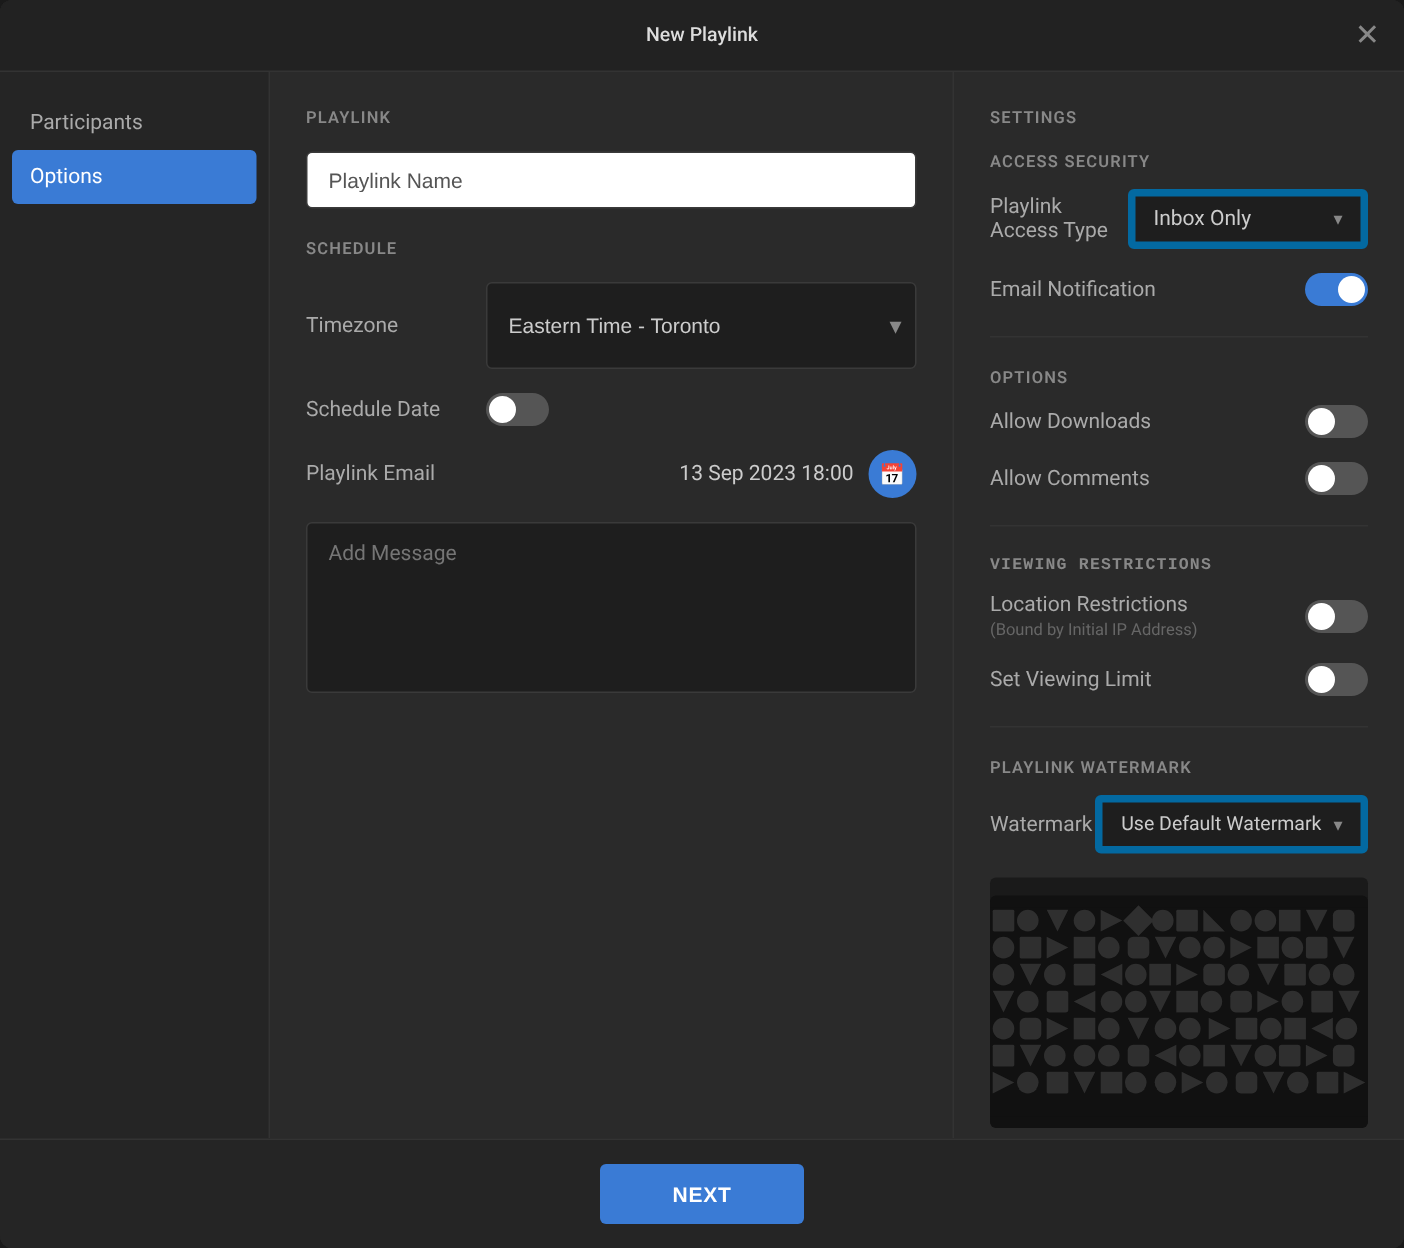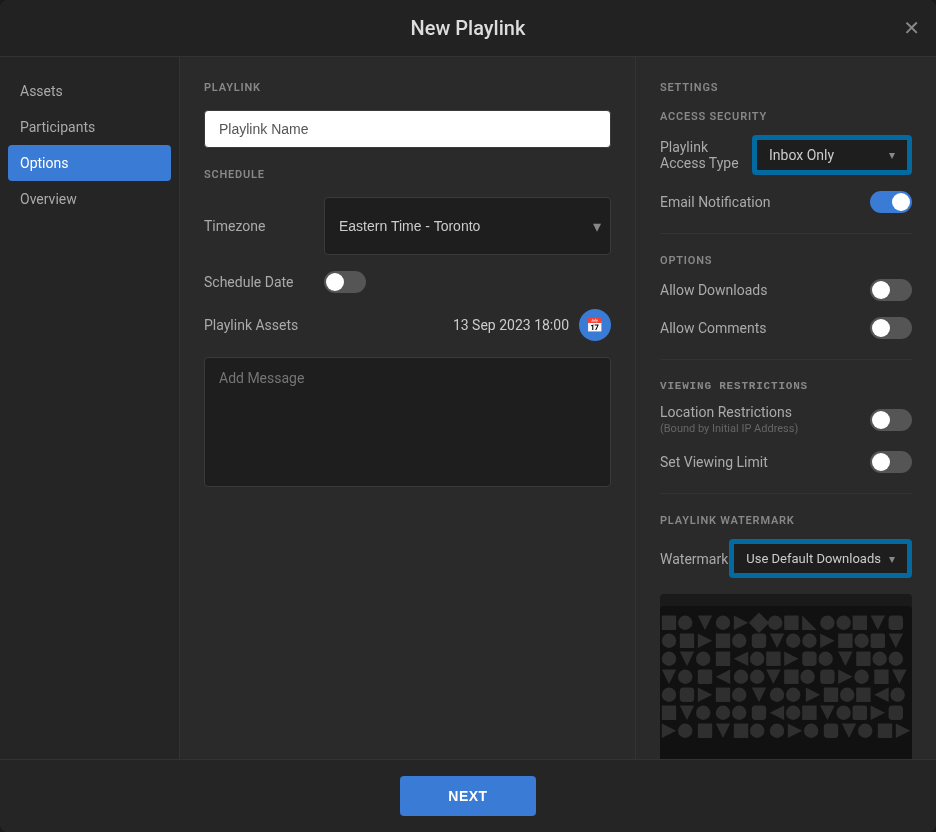--- a/index.html
+++ b/index.html
@@ -27,21 +27,21 @@
       background: #222;
       padding: 16px 20px;
       display: flex;
       align-items: center;
       justify-content: center;
       position: relative;
       border-bottom: 1px solid #333;
     }
     .modal-title {
       color: #ddd;
-      font-size: 20px;
+      font-size: 13px;
       font-weight: 500;
     }
     .close-btn {
       position: absolute;
       right: 16px;
       top: 50%;
       transform: translateY(-50%);
       background: none;
       border: none;
       color: #888;
@@ -198,21 +198,21 @@
       display: flex;
       align-items: center;
       justify-content: center;
       cursor: pointer;
       color: #fff;
       font-size: 14px;
       border: none;
     }
     .message-area {
       width: 100%;
-      height: 130px;
+      height: 114px;
       background: #1e1e1e;
       border: 1px solid #3a3a3a;
       border-radius: 4px;
       padding: 12px 14px;
       color: #555;
       font-size: 14px;
       resize: none;
       outline: none;
       font-family: inherit;
     }
@@ -311,24 +311,22 @@
 <div class="modal">
 
   <div class="modal-header">
     <span class="modal-title">New Playlink</span>
     <button class="close-btn">✕</button>
   </div>
 
   <div class="modal-body">
 
     <div class="sidebar">
-      <div class="sidebar-item">Assets</div>
       <div class="sidebar-item">Participants</div>
       <div class="sidebar-item active">Options</div>
-      <div class="sidebar-item">Overview</div>
     </div>
 
     <div class="main-content">
 
       <div class="playlink-section">
         <div class="form-group">
           <div class="section-label">PLAYLINK</div>
           <input type="text" class="input-field" placeholder="Playlink Name" style="">
         </div>
 
@@ -343,21 +341,21 @@
               </select>
             </div>
           </div>
 
           <div class="schedule-row">
             <span class="schedule-label">Schedule Date</span>
             <div class="toggle-switch"></div>
           </div>
 
           <div class="schedule-row expiry-row">
-            <span class="schedule-label">Playlink Assets</span>
+            <span class="schedule-label">Playlink Email</span>
             <span class="expiry-value">13 Sep 2023 18:00</span>
             <button class="calendar-btn">📅</button>
           </div>
 
           <textarea class="message-area" placeholder="Add Message" style=""></textarea>
         </div>
       </div>
 
       <div class="settings-section">
         <div class="section-label">SETTINGS</div>
@@ -409,21 +407,21 @@
         </div>
 
 
         <hr class="divider">
 
         <div class="section-label" style="margin-bottom: 12px;">PLAYLINK WATERMARK</div>
 
         <div class="settings-row">
           <span class="settings-row-label">Watermark</span>
           <div class="access-type-dropdown" style="min-width: 140px; font-size: 13px;">
-            <span>Use Default Downloads</span>
+            <span>Use Default Watermark</span>
             <span class="dropdown-arrow">▾</span>
           </div>
         </div>
 
         <div class="watermark-card">
           <div class="watermark-preview">
             <svg class="wm-pattern" viewBox="0 0 280 155" xmlns="http://www.w3.org/2000/svg">
               <rect width="280" height="155" fill="#111"></rect>
 
               <g fill="#333" opacity="0.9">

